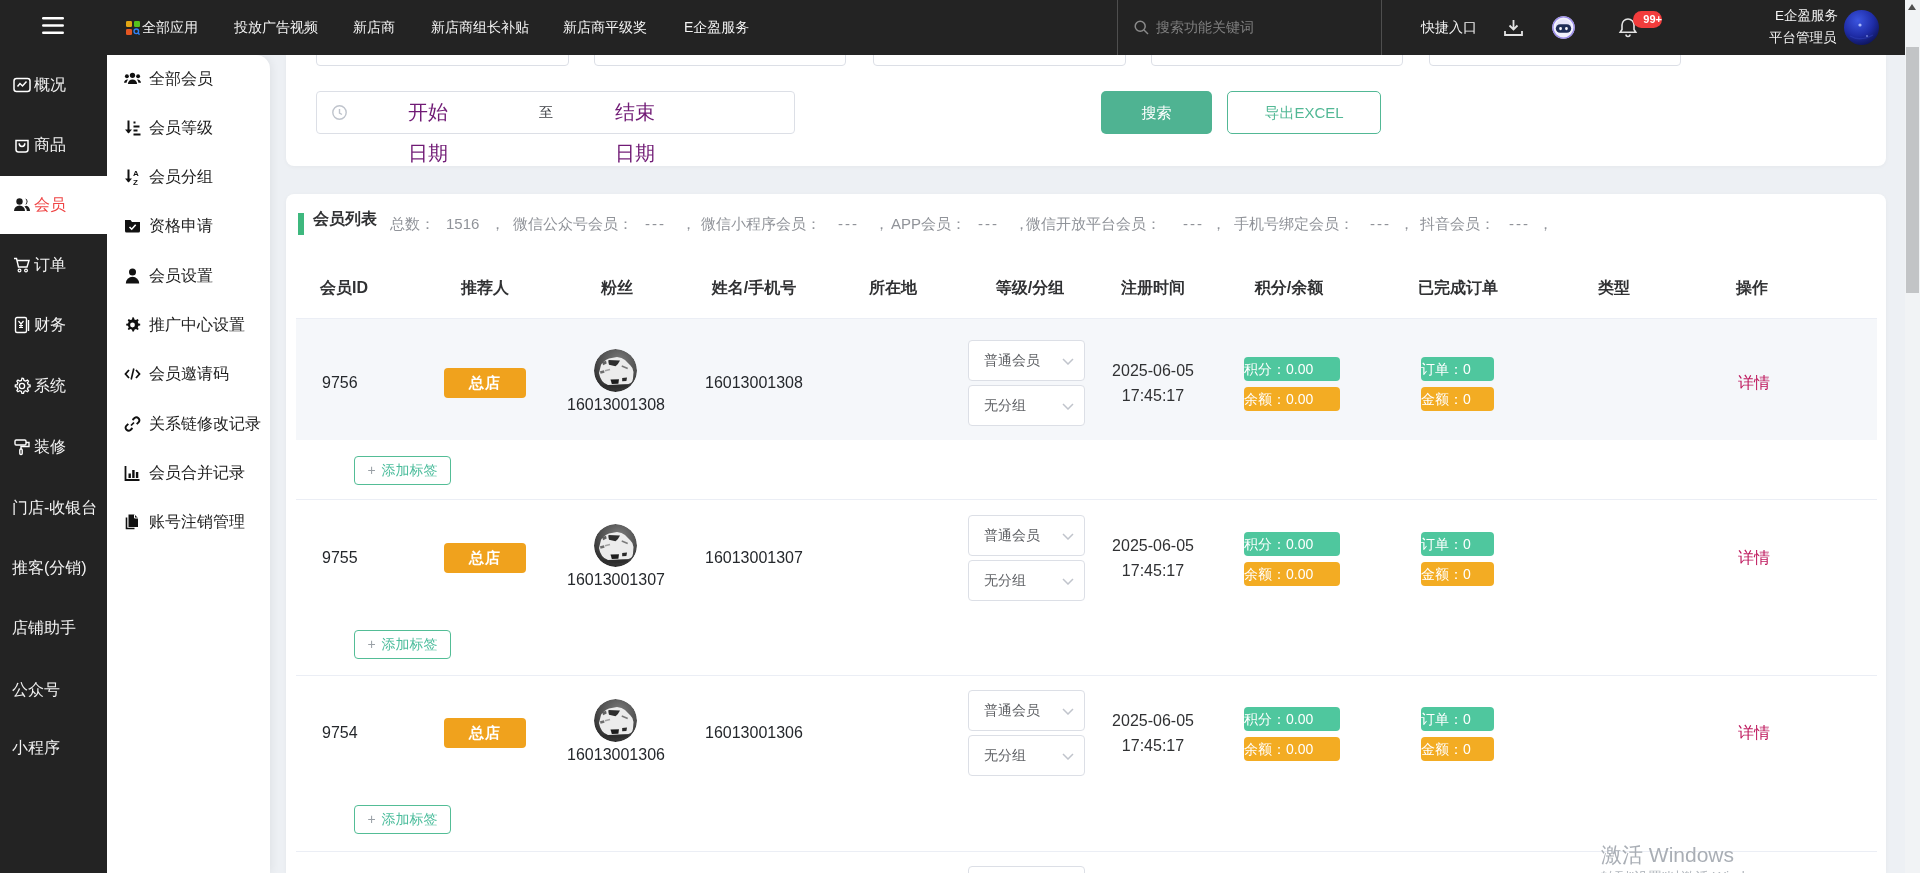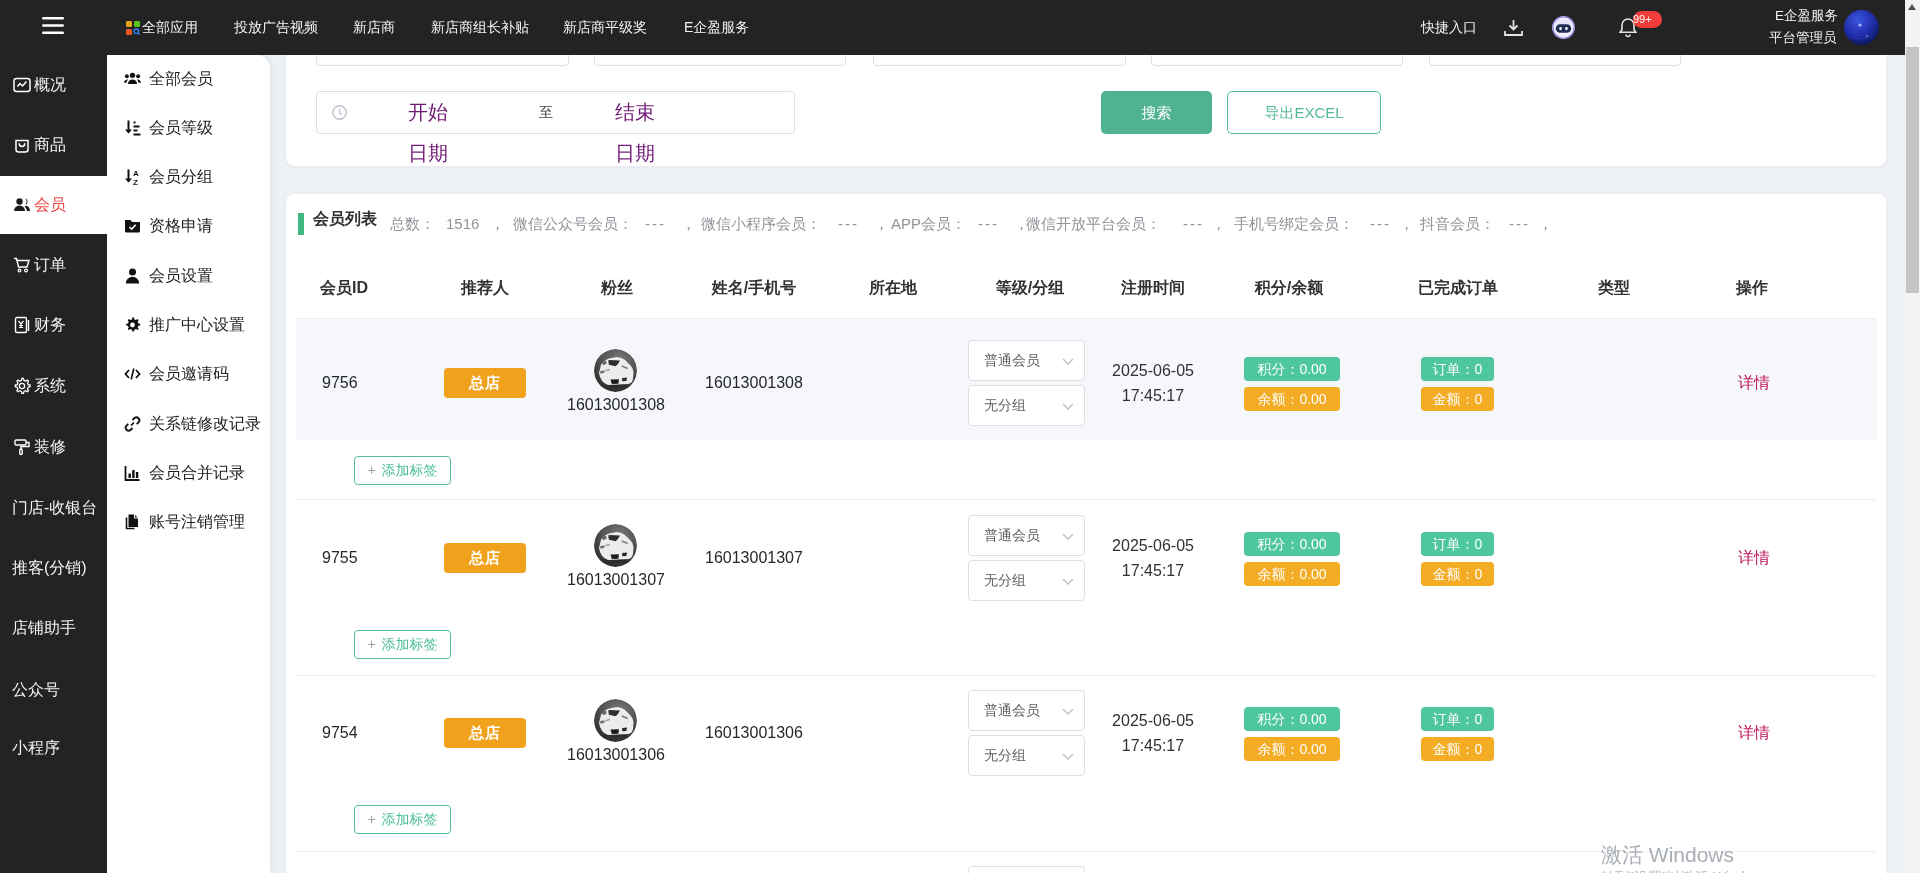--- a/index.html
+++ b/index.html
@@ -40,21 +40,21 @@
 .grayrow{position:absolute;left:10px;top:125px;width:1581px;height:121px;background:#f5f7fa}
 
 .cid{position:absolute;left:36px;width:80px;height:22px;line-height:22px;font-size:16px;color:#25282c}
 .zstore{position:absolute;left:158px;width:82px;height:30px;background:#f0a21d;border-radius:4px;color:#fff;font-size:15px;font-weight:bold;text-align:center;line-height:30px;letter-spacing:1px}
 .ava{position:absolute;left:308px;width:43px;height:43px;border-radius:50%;overflow:hidden}
 .fans{position:absolute;left:262px;width:136px;text-align:center;font-size:16px;color:#25282c;height:18px;line-height:18px}
 .nm{position:absolute;left:419px;width:160px;height:22px;line-height:22px;font-size:16px;color:#25282c}
 .dd{position:absolute;left:682px;width:117px;height:41px;background:#fff;border:1px solid #dcdfe6;border-radius:4px;font-size:14px;color:#606266;line-height:39px;padding-left:15px}
 .dd svg{position:absolute;right:10px;top:17px}
 .dt{position:absolute;left:797px;width:140px;text-align:center;font-size:16px;color:#303133;line-height:25px;transform:translateY(-50%)}
-.bdg{position:absolute;width:96px;height:24px;border-radius:4px;color:#fff;font-size:14px;text-align:center;line-height:24px}
+.bdg{position:absolute;width:96px;height:24px;border-radius:4px;color:#fff;font-size:14px;line-height:24px}
 .bdg.g{left:958px;background:#4fc79e}
 .bdg.o{left:958px;background:#f3ac23}
 .bdg.g2{left:1135px;width:73px;background:#4fc79e}
 .bdg.o2{left:1135px;width:73px;background:#f3ac23}
 .det{position:absolute;left:1428px;width:80px;text-align:center;font-size:16px;color:#be185d;height:20px;line-height:20px}
 .tagbtn{position:absolute;left:68px;width:97px;height:29px;border:1px solid #53bd96;border-radius:4px;background:#fff;font-size:14px;color:#4cbd9c;text-align:center;line-height:27px}
 .tagbtn .pl{color:#9aa0a6;margin-right:6px}
 .st.dash{letter-spacing:2px}
 
 #wm1{position:absolute;left:1601px;top:841px;font-size:21px;color:#a9aeb5;z-index:40}
@@ -80,38 +80,45 @@
     <rect x="0" y="8" width="6" height="6" rx="1.2" fill="#e45622"></rect>
     <circle cx="10.3" cy="10.3" r="2.3" fill="none" stroke="#2f82f7" stroke-width="1.4"></circle>
     <line x1="12" y1="12" x2="13.6" y2="13.6" stroke="#2f82f7" stroke-width="1.5"></line>
   </svg>
   <div class="item" style="left:142px">全部应用</div>
   <div class="item" style="left:234px">投放广告视频</div>
   <div class="item" style="left:353px">新店商</div>
   <div class="item" style="left:431px">新店商组长补贴</div>
   <div class="item" style="left:563px">新店商平级奖</div>
   <div class="item" style="left:684px">E企盈服务</div>
+  <div id="navsearch">
+    <svg class="a" style="left:16px;top:20px" width="15" height="15" viewBox="0 0 15 15">
+      <circle cx="6.2" cy="6.2" r="5" fill="none" stroke="#8a8a8a" stroke-width="1.5"></circle>
+      <line x1="10" y1="10" x2="14" y2="14" stroke="#8a8a8a" stroke-width="1.5"></line>
+    </svg>
+    <div class="a" style="left:38px;top:0;height:55px;line-height:55px;color:#7f7f7f;font-size:14px">搜索功能关键词</div>
+  </div>
   <div class="item" style="left:1421px">快捷入口</div>
   <svg class="a" style="left:1504px;top:19px" width="19" height="18" viewBox="0 0 19 18">
     <path d="M9.5 1 V10 M5.5 6.5 L9.5 10.5 L13.5 6.5" fill="none" stroke="#e3e3e3" stroke-width="1.8"></path>
     <path d="M1 12 V16 H18 V12" fill="none" stroke="#e3e3e3" stroke-width="1.8"></path>
   </svg>
   <svg class="a" style="left:1552px;top:16px" width="23" height="23" viewBox="0 0 23 23">
     <circle cx="11.5" cy="11.5" r="11.2" fill="#f2f1fb"></circle>
     <circle cx="11.5" cy="11.5" r="10.6" fill="none" stroke="#9a8ceb" stroke-width="1.3"></circle>
     <path d="M11.5 3.2 a8.3 8.3 0 0 1 8.3 8.3 l-16.6 0 a8.3 8.3 0 0 1 8.3 -8.3 Z" fill="#e6e4f8"></path>
     <rect x="3.8" y="8.2" width="15.4" height="8.6" rx="4.3" fill="#1f2d55"></rect>
     <rect x="7.2" y="11" width="2.7" height="3.2" rx="1.35" fill="#f4f4f8"></rect>
     <rect x="13.1" y="11" width="2.7" height="3.2" rx="1.35" fill="#f4f4f8"></rect>
   </svg>
   <svg class="a" style="left:1618px;top:17px" width="20" height="21" viewBox="0 0 20 21">
     <path d="M10 2 a6 6 0 0 1 6 6 v4.5 l1.8 2.8 H2.2 L4 12.5 V8 a6 6 0 0 1 6-6 Z" fill="none" stroke="#e3e3e3" stroke-width="1.6"></path>
     <path d="M8 17.5 a2 2 0 0 0 4 0" fill="none" stroke="#e3e3e3" stroke-width="1.6"></path>
   </svg>
-  <div class="a" style="left:1633px;top:11px;width:29px;height:17px;background:#f23c3c;border-radius:8.5px;color:#fff;font-size:11px;font-weight:normal;text-align:left;line-height:17px;z-index:2">99+</div>
+  <div class="a" style="left:1633px;top:11px;width:29px;height:17px;background:#f23c3c;border-radius:8.5px;color:#fff;font-size:11px;font-weight:bold;text-align:right;line-height:17px;z-index:2">99+</div>
   <div class="item" style="left:1775px;top:-12px;font-size:13.5px">E企盈服务</div>
   <div class="item" style="left:1769px;top:10px;font-size:13.5px">平台管理员</div>
   <svg class="a" style="left:1844px;top:10px" width="35" height="35" viewBox="0 0 35 35">
     <defs>
           <radialGradient id="avg" cx="40%" cy="30%" r="80%">
       <stop offset="0%" stop-color="#3b55e0"></stop>
             <stop offset="55%" stop-color="#1f2da8"></stop>
             <stop offset="100%" stop-color="#0a0f48"></stop>
     </radialGradient>
         </defs>

